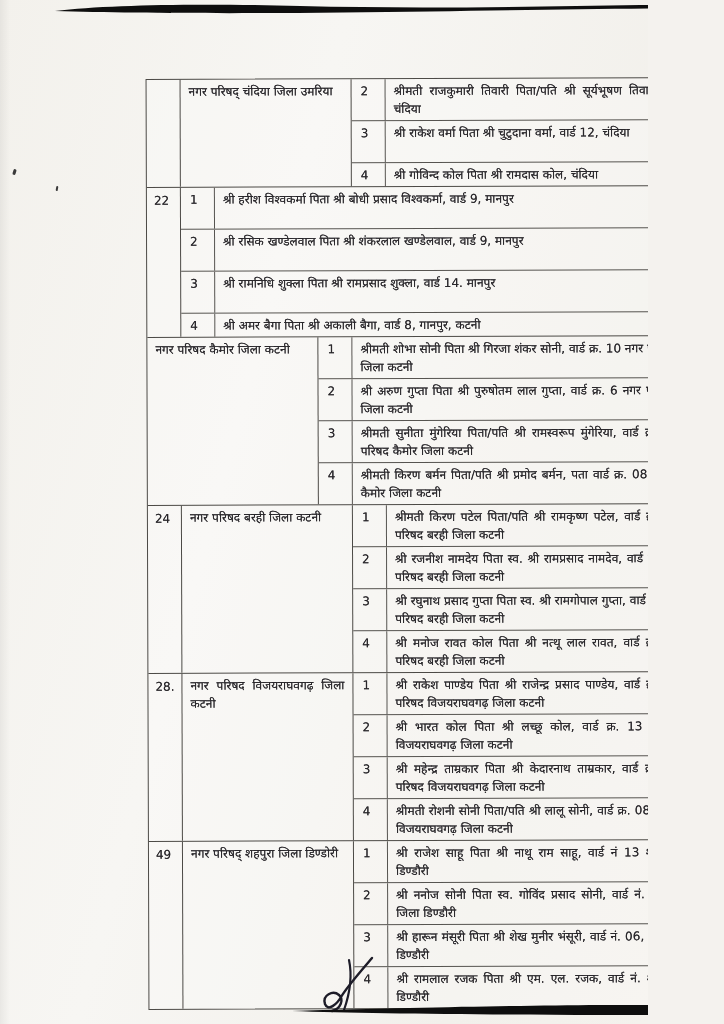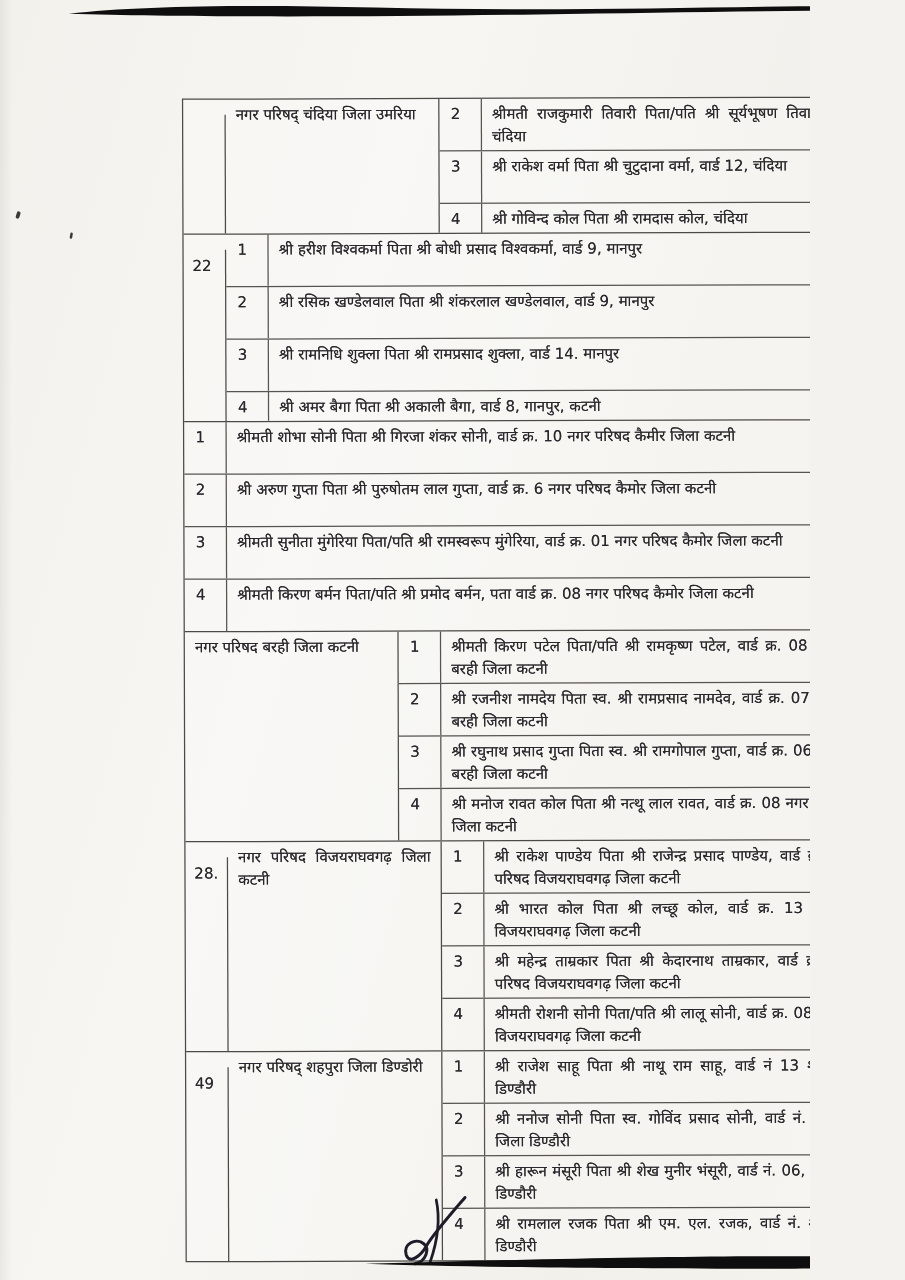--- a/index.html
+++ b/index.html
@@ -27,21 +27,21 @@
     transform:rotate(-0.18deg);
     background:rgba(255,255,255,0.25);
     color:#29272b;
     font-size:12px;line-height:18px;
   }
   .block{display:flex;align-items:stretch;}
   .block + .block{border-top:1.2px solid #4c4a46;}
   .cell{box-sizing:border-box;}
   .serial{
     width:34px;flex:0 0 34px;border-right:1.1px solid #4c4a46;
-    padding:4px 2px 0 7px;font-size:12px;margin-top:12px;
+    padding:4px 2px 0 7px;font-size:12px;
   }
   .council{
     width:171px;flex:0 0 171px;border-right:1.1px solid #4c4a46;
     padding:3px 8px 0 8px;text-align:justify;
   }
   .members{flex:1 1 auto;display:flex;flex-direction:column;}
   .member-row{display:flex;align-items:stretch;}
   .member-row + .member-row{border-top:1px solid #565450;}
   .mnum{
     width:34px;flex:0 0 34px;border-right:1px solid #565450;
@@ -99,40 +99,42 @@
             <div class="cell mnum">3</div>
             <div class="cell detail">श्री रामनिधि शुक्ला पिता श्री रामप्रसाद शुक्ला, वार्ड 14. मानपुर</div>
           </div>
           <div class="member-row" style="min-height: 23px;">
             <div class="cell mnum">4</div>
             <div class="cell detail">श्री अमर बैगा पिता श्री अकाली बैगा, वार्ड 8, गानपुर, कटनी</div>
           </div>
         </div>
       </div>
       <div class="block">
+        <div class="cell council">नगर परिषद कैमोर जिला कटनी</div>
         <div class="members">
           <div class="member-row" style="min-height: 41px;">
             <div class="cell mnum">1</div>
             <div class="cell detail">श्रीमती शोभा सोनी पिता श्री गिरजा शंकर सोनी, वार्ड क्र. 10 नगर परिषद कैमीर जिला कटनी</div>
           </div>
           <div class="member-row" style="min-height: 41px;">
             <div class="cell mnum">2</div>
             <div class="cell detail">श्री अरुण गुप्ता पिता श्री पुरुषोतम लाल गुप्ता, वार्ड क्र. 6 नगर परिषद कैमोर जिला कटनी</div>
           </div>
           <div class="member-row" style="min-height: 41px;">
             <div class="cell mnum">3</div>
             <div class="cell detail">श्रीमती सुनीता मुंगेरिया पिता/पति श्री रामस्वरूप मुंगेरिया, वार्ड क्र. 01 नगर परिषद कैमोर जिला कटनी</div>
           </div>
           <div class="member-row" style="min-height: 41px;">
             <div class="cell mnum">4</div>
             <div class="cell detail">श्रीमती किरण बर्मन पिता/पति श्री प्रमोद बर्मन, पता वार्ड क्र. 08 नगर परिषद कैमोर जिला कटनी</div>
           </div>
         </div>
       </div>
       <div class="block">
+        <div class="cell serial">24</div>
         <div class="cell council">नगर परिषद बरही जिला कटनी</div>
         <div class="members">
           <div class="member-row" style="min-height: 41px;">
             <div class="cell mnum">1</div>
             <div class="cell detail">श्रीमती किरण पटेल पिता/पति श्री रामकृष्ण पटेल, वार्ड क्र. 08 नगर परिषद बरही जिला कटनी</div>
           </div>
           <div class="member-row" style="min-height: 41px;">
             <div class="cell mnum">2</div>
             <div class="cell detail">श्री रजनीश नामदेय पिता स्व. श्री रामप्रसाद नामदेव, वार्ड क्र. 07 नगर परिषद बरही जिला कटनी</div>
           </div>

